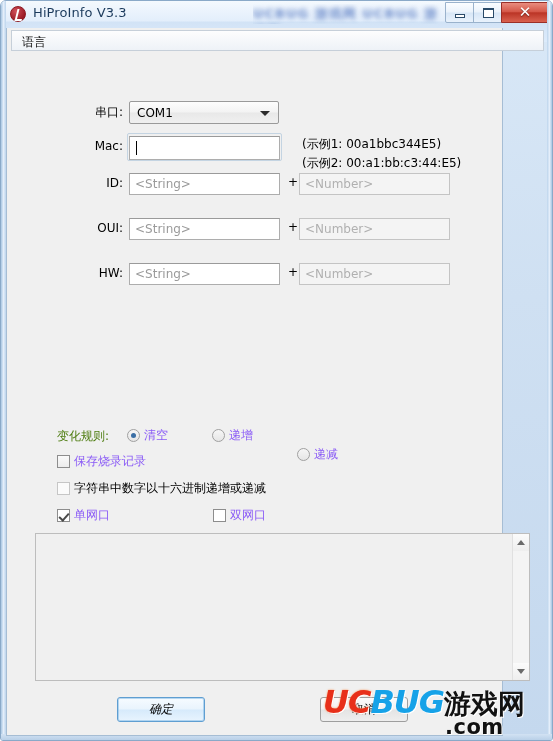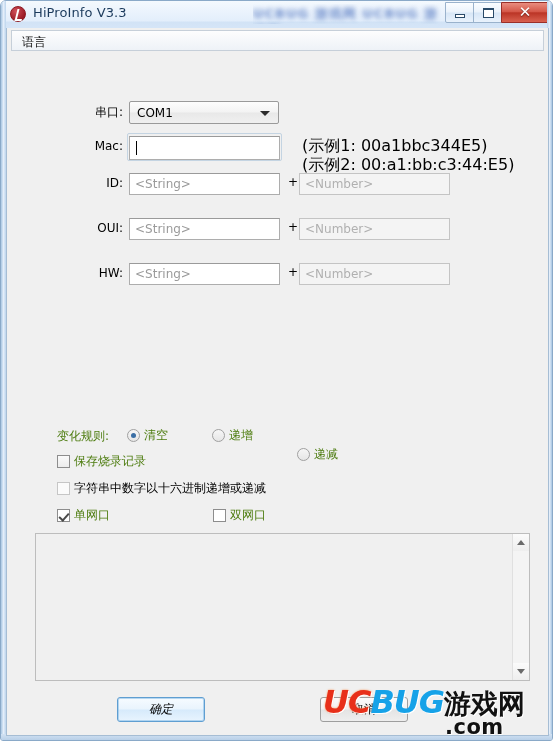--- a/index.html
+++ b/index.html
@@ -139,21 +139,21 @@
     font-weight: bold;
     line-height: 19px;
     text-align: center;
     text-shadow: 0 1px 1px rgba(0,0,0,.45);
   }
 
   
   .client {
     position: absolute;
     left: 5px; top: 27px;
-    width: 543px; height: 708px;
+    width: 497px; height: 708px;
     background: #f0f0f0;
     border: 1px solid #a6bdd4;
     border-top: none;
     box-sizing: border-box;
   }
 
   
   .menubar {
     position: absolute;
     left: 4px; top: 2px;
@@ -232,36 +232,36 @@
     position: absolute;
     box-sizing: border-box;
     border: 1px solid rgba(160,190,215,.55);
     border-radius: 2px;
     pointer-events: none;
   }
 
   
   .hint {
     position: absolute;
-    font-size: 16px;
+    font-size: 12px;
     color: #000;
     white-space: nowrap;
   }
 
   
   .opt-label {
     position: absolute;
     font-size: 12px;
     color: #4d7c0f;
   }
   .radio-wrap, .check-wrap {
     position: absolute;
     height: 16px;
     font-size: 12px;
-    color: #4d7c0f;
+    color: #8b5cf6;
     white-space: nowrap;
   }
   .radio {
     display: inline-block;
     vertical-align: -3px;
     width: 13px; height: 13px;
     border-radius: 50%;
     background: linear-gradient(to bottom, #f6f6f6, #e6e6e6);
     border: 1px solid #a0a0a0;
     box-sizing: border-box;

